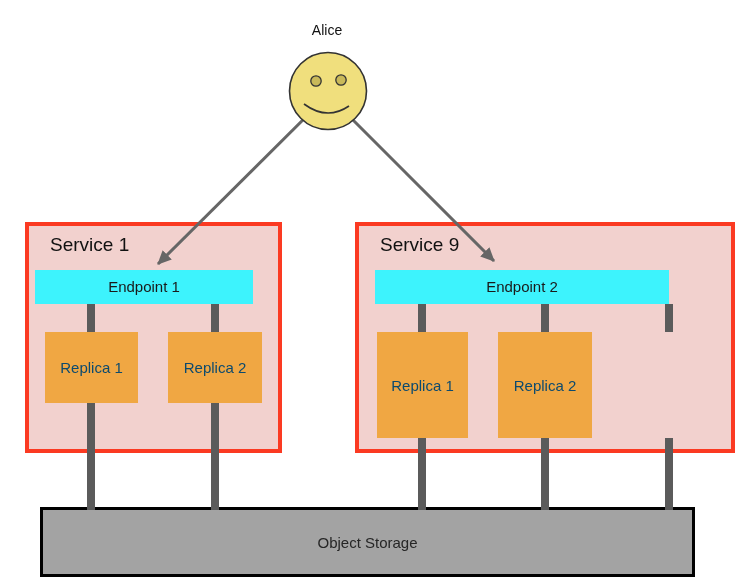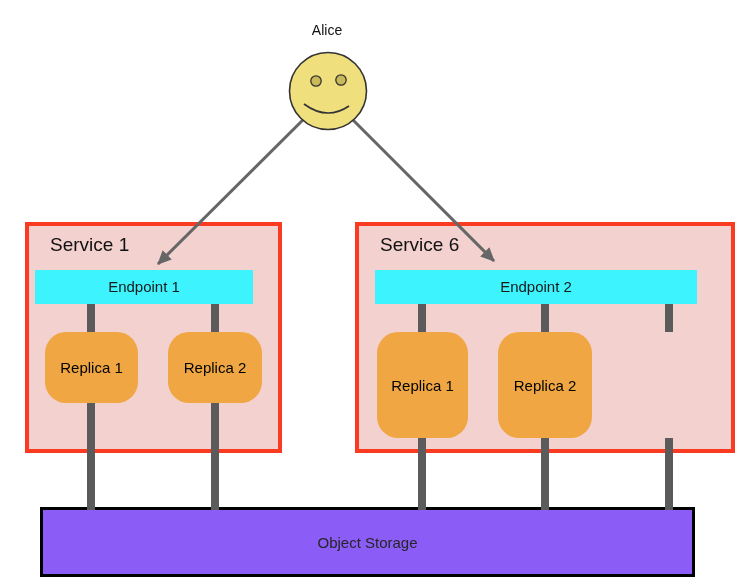--- a/index.html
+++ b/index.html
@@ -56,46 +56,45 @@
 
   .endpoint-bar {
     background: #3df3fd;
     height: 34px;
     line-height: 34px;
     text-align: center;
     font-size: 15px;
     color: #1a1a1a;
   }
   .endpoint-bar.e1 { left: 35px;  top: 270px; width: 218px; }
-  .endpoint-bar.e2 { left: 375px; top: 270px; width: 322px; text-align: center; }
+  .endpoint-bar.e2 { left: 375px; top: 270px; width: 294px; text-align: center; }
 
   .replica-box {
     background: #f0a743;
     display: flex;
     align-items: center;
     justify-content: center;
     font-size: 15px;
-    color: #000000;
-    border-radius: 21px;
+    color: #0c4a6e;
   }
   .replica-box.s1 { top: 332px; height: 71px; }
   .replica-box.s2 { top: 332px; height: 106px; }
   .replica-box.r1a { left: 45px;  width: 93px; }
   .replica-box.r1b { left: 168px; width: 94px; }
   .replica-box.r2a { left: 377px; width: 91px; }
   .replica-box.r2b { left: 498px; width: 94px; }
   .replica-box.r2c { left: 622px; width: 95px; }
 
   .storage-box {
     box-sizing: border-box;
     left: 40px;
     top: 507px;
     width: 655px;
     height: 70px;
-    background: #8b5cf6;
+    background: #a3a3a3;
     border: 3px solid #000000;
     display: flex;
     align-items: center;
     justify-content: center;
     font-size: 15px;
     color: #262626;
   }
 
   .connector {
     width: 8px;
@@ -122,21 +121,21 @@
 
 <div class="canvas">
 
   <div class="abs service-box s1"></div>
   <div class="abs service-title s1">Service 1</div>
   <div class="abs endpoint-bar e1">Endpoint 1</div>
   <div class="abs replica-box s1 r1a">Replica 1</div>
   <div class="abs replica-box s1 r1b">Replica 2</div>
 
   <div class="abs service-box s2"></div>
-  <div class="abs service-title s2">Service 6</div>
+  <div class="abs service-title s2">Service 9</div>
   <div class="abs endpoint-bar e2">Endpoint 2</div>
   <div class="abs replica-box s2 r2a">Replica 1</div>
   <div class="abs replica-box s2 r2b">Replica 2</div>
 
   <div class="abs storage-box">
     <span>Object Storage</span>
   </div>
 
   <div class="abs connector up c1a"></div>
   <div class="abs connector up c1b"></div>

